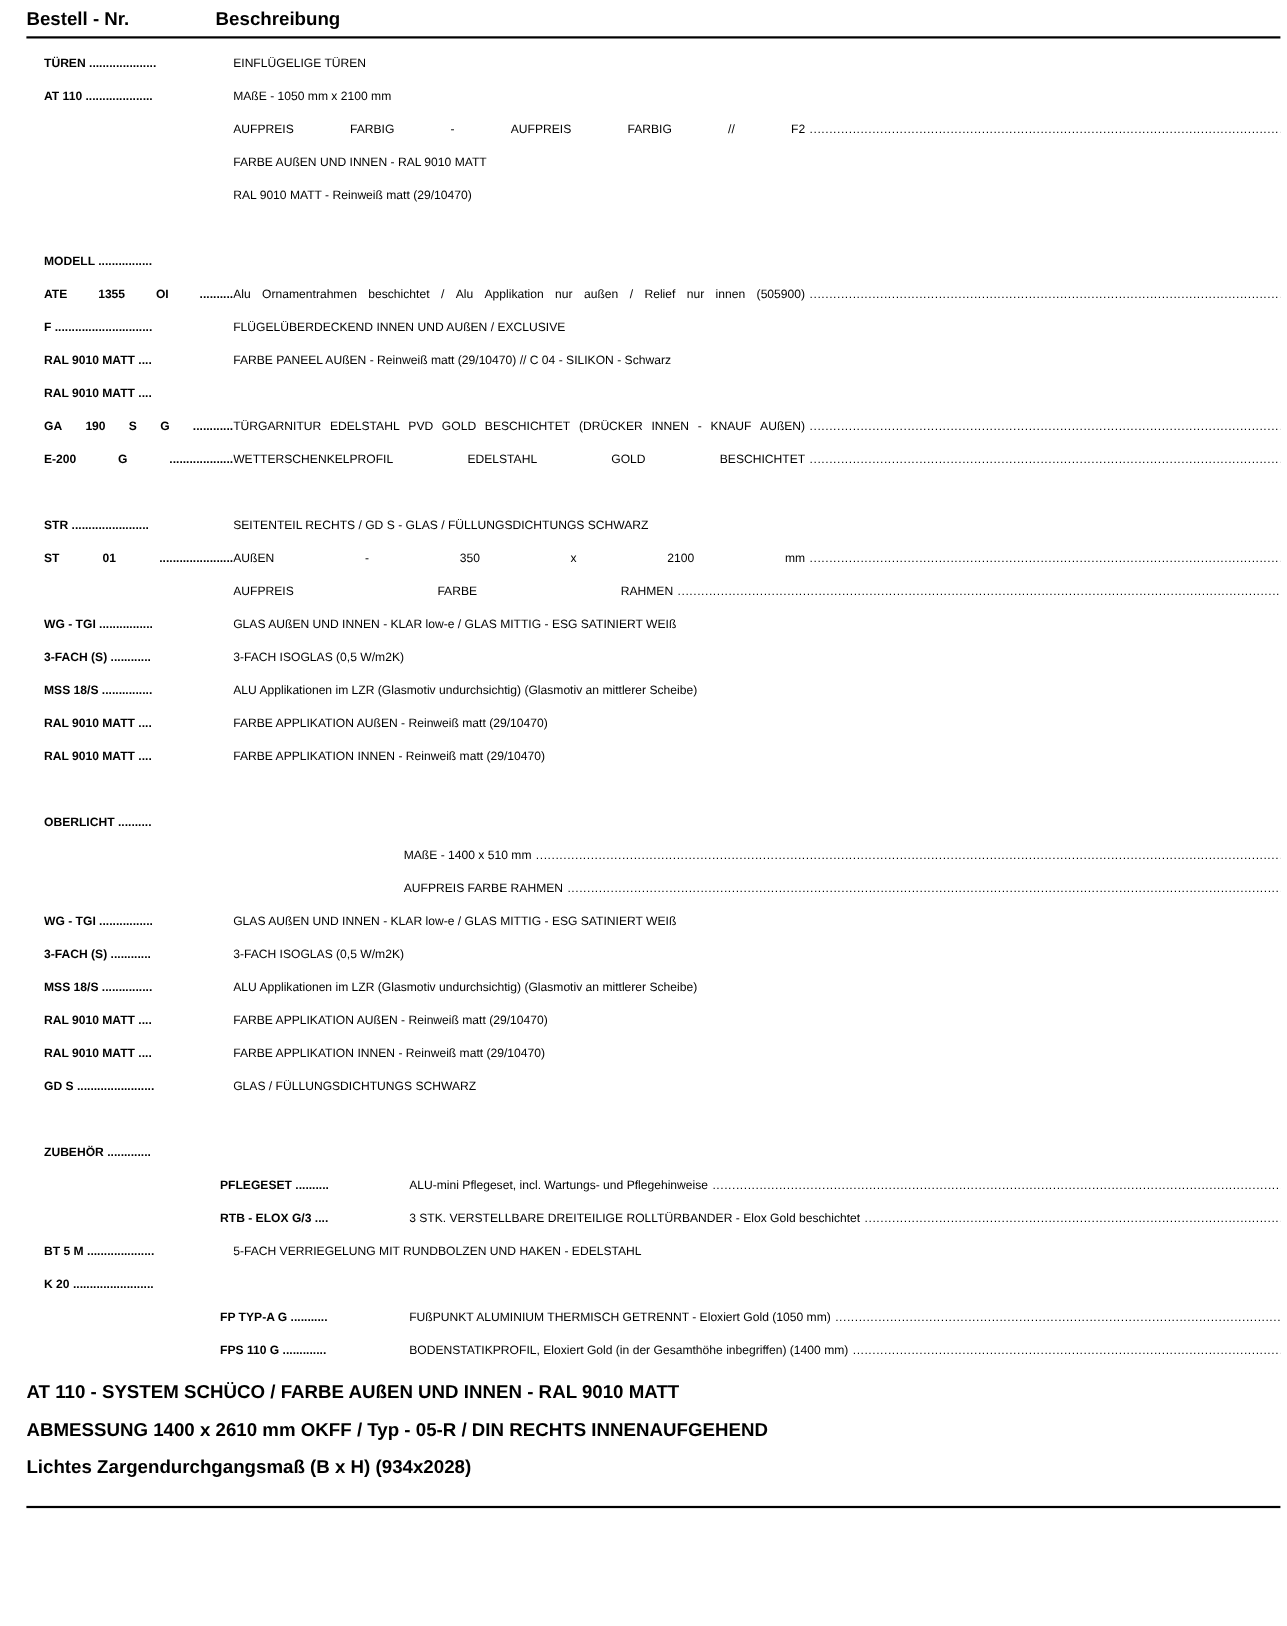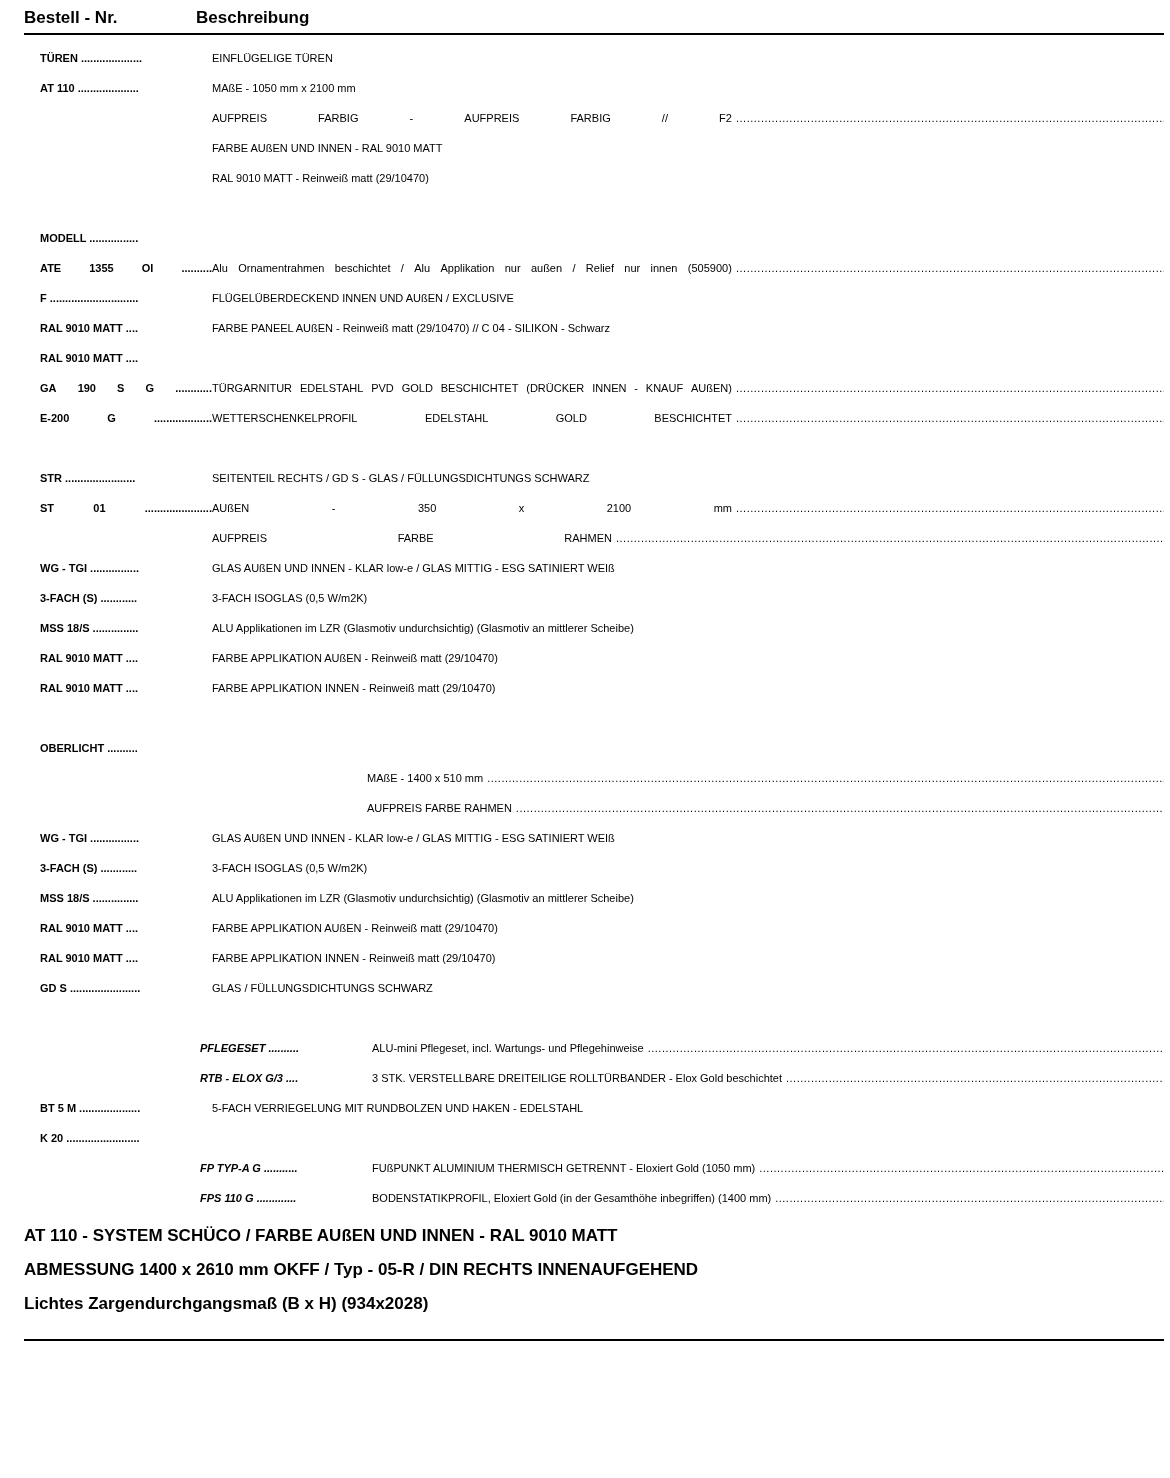--- a/index.html
+++ b/index.html
@@ -57,21 +57,21 @@
     flex: 1;
     min-width: 0;
     white-space: nowrap;
     overflow: hidden;
   }
   .row .desc.wrap {
     white-space: normal;
   }
   .spacer { height: 30px; }
   .desc-indent-a { padding-left: 155px; }
-  .code-indent-b { padding-left: 160px; font-style: italic; }
+  .code-indent-b { padding-left: 160px; }
   .footer {
     font-size: 17px;
     font-weight: bold;
     line-height: 2.0;
     padding-top: 10px;
   }
   .dots {
     overflow: hidden;
     display: inline-block;
     vertical-align: bottom;
@@ -351,20 +351,24 @@
       <div class="row">
         <div class="code">RAL 9010 MATT ....</div>
         <div class="desc">FARBE APPLIKATION INNEN - Reinweiß matt  (29/10470)</div>
       </div>
       <div class="row">
         <div class="code">GD S .......................</div>
         <div class="desc">GLAS / FÜLLUNGSDICHTUNGS SCHWARZ</div>
       </div>
       <div class="spacer"></div>
       <div class="row">
+        <div class="code">ZUBEHÖR .............</div>
+        <div class="desc"></div>
+      </div>
+      <div class="row">
         <div class="code code-indent-b">PFLEGESET ..........</div>
         <div class="desc">
           <div class="flexfill">
             <span class="txt">ALU-mini Pflegeset,  incl. Wartungs- und Pflegehinweise</span>
             <span class="fill dots">..........................................................................................................................................................................................................................................................</span>
           </div>
         </div>
       </div>
       <div class="row">
         <div class="code code-indent-b">RTB - ELOX G/3 ....</div>

